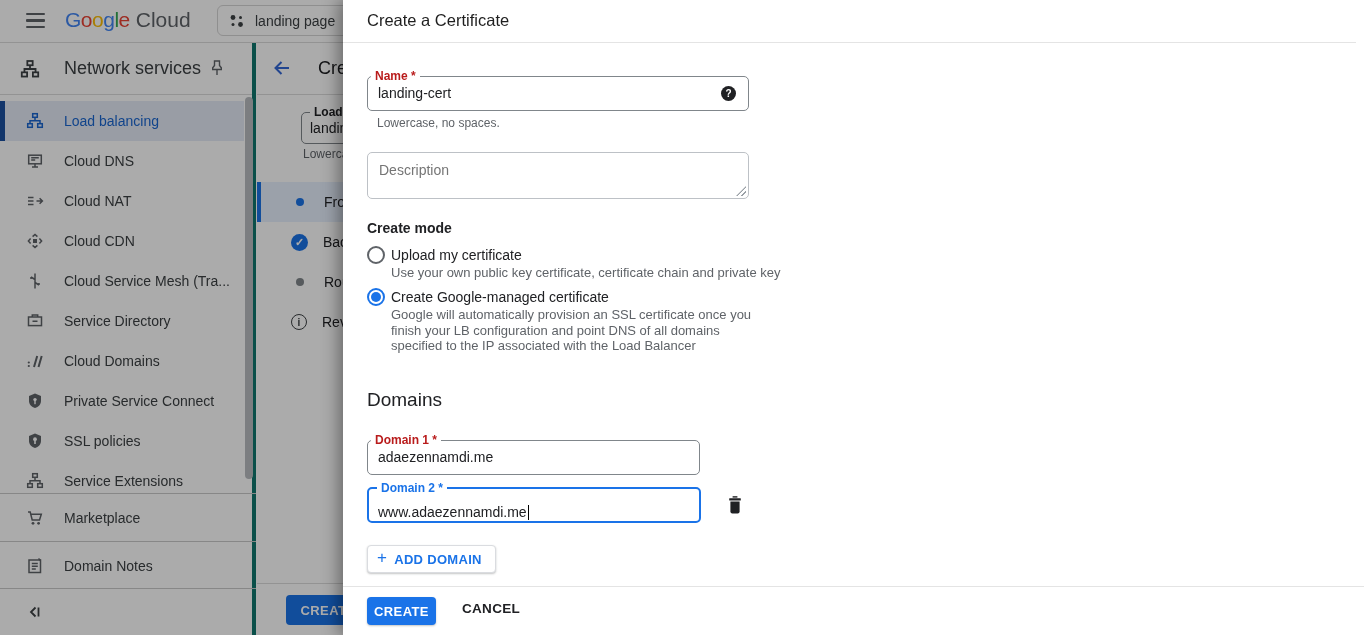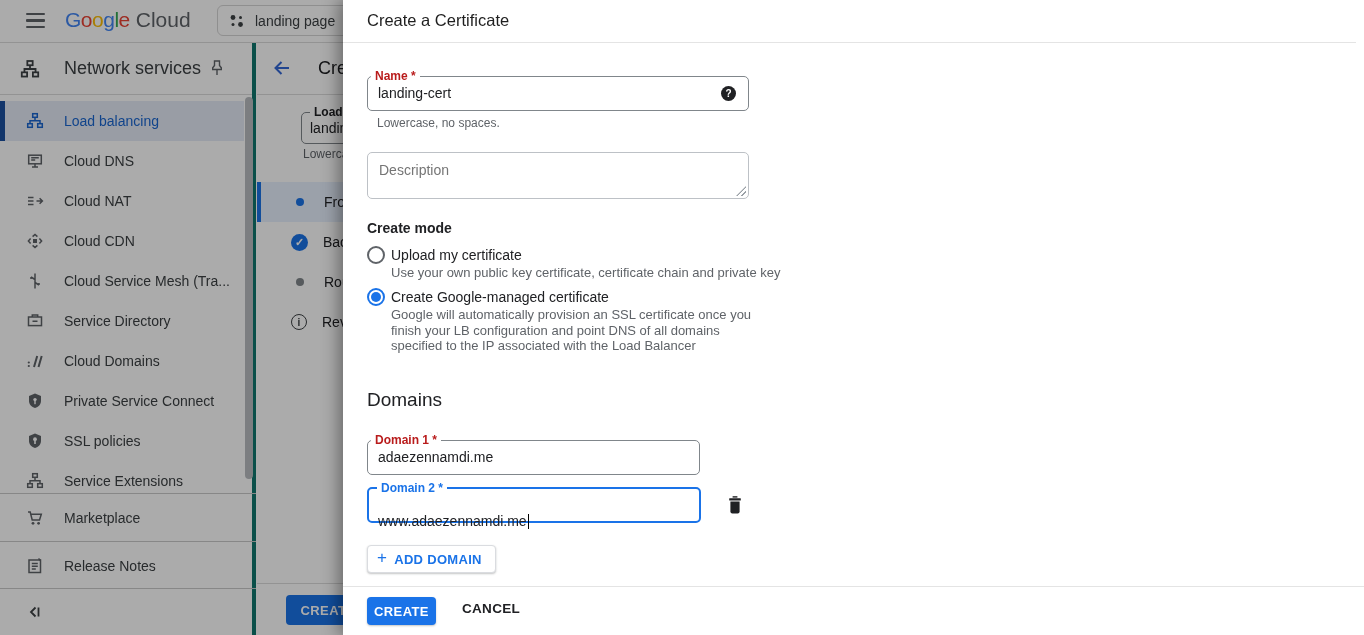--- a/index.html
+++ b/index.html
@@ -60,21 +60,21 @@
   .panel { position:absolute; top:0; left:343px; width:1114px; height:635px; background:#fff; z-index:10; box-shadow:-4px 0 16px rgba(0,0,0,.4); }
   .panel-title { position:absolute; left:24px; top:11px; font-size:16.5px; color:#1f1f1f; }
   .panel-top-div { position:absolute; top:42px; left:0; width:1013px; height:1px; background:#e4e4e4; }
   .panel-scrollthumb { position:absolute; right:0; top:43px; width:8px; height:510px; background:#c9cccf; }
 
   .ofield { position:absolute; background:#fff; border:1px solid #80868b; border-radius:5px; }
   .ofield .flabel { position:absolute; top:-8px; left:3px; background:#fff; padding:0 4px; font-size:12px; font-weight:bold; color:#b91c1c; white-space:nowrap; }
   .ofield .fvalue { font-size:14px; color:#202124; padding:8px 0 0 10px; white-space:nowrap; }
   .ofield.focused { border:2px solid #1a73e8; }
   .ofield.focused .flabel { color:#1a73e8; left:8px; }
-  .ofield.focused .fvalue { padding:24px 0 0 9px; }
+  .ofield.focused .fvalue { padding:15px 0 0 9px; }
   .name-field { left:24px; top:76px; width:382px; height:35px; }
   .help-icon { position:absolute; right:12px; top:9px; width:15px; height:15px; border-radius:50%; background:#202124; color:#fff; font-size:10px; font-weight:bold; display:flex; align-items:center; justify-content:center; cursor:pointer; }
   .field-hint { position:absolute; left:34px; top:116px; font-size:12px; color:#5f6368; }
 
   .desc-box { position:absolute; left:24px; top:152px; width:382px; height:47px; border:1px solid #bdc1c6; border-radius:5px; background:#fff; }
   .desc-box .placeholder { font-size:14px; color:#757575; padding:9px 0 0 11px; }
   .resize-handle { position:absolute; right:2px; bottom:2px; width:10px; height:10px; background:repeating-linear-gradient(135deg, transparent 0 2.5px, #9aa0a6 2.5px 4px); clip-path:polygon(100% 0, 0 100%, 100% 100%); }
 
   .create-mode-label { position:absolute; left:24px; top:220px; font-size:14px; font-weight:bold; color:#202124; }
   .radio { position:absolute; width:18px; height:18px; border-radius:50%; border:2px solid #5f6368; background:#fff; cursor:pointer; }
@@ -249,21 +249,21 @@
         <span>Marketplace</span>
       </div>
       <div class="sb-div" style="top:498px"></div>
       <div class="sb-bottom-item" style="top:499px">
         <svg class="ico" width="18" height="18" viewBox="0 0 18 18">
             <g stroke="#5f6368" stroke-width="1.5" fill="none">
               <rect x="3" y="3" width="11.5" height="12.5"></rect>
               <path d="M5.8 6.4h6M5.8 9.2h6M5.8 12h4M12.5 1.5l2 2"></path>
             </g>
           </svg>
-        <span>Release Notes</span>
+        <span>Domain Notes</span>
       </div>
       <div class="sb-div" style="top:545px"></div>
       <div class="collapse-row">
         <svg width="18" height="18" viewBox="0 0 18 18">
             <g stroke="#3c4043" stroke-width="1.8" fill="none">
               <path d="M9.5 4.5 5 9l4.5 4.5M12.5 4.5v9"></path>
             </g>
           </svg>
       </div>
       <div class="sidebar-scrollthumb"></div>

